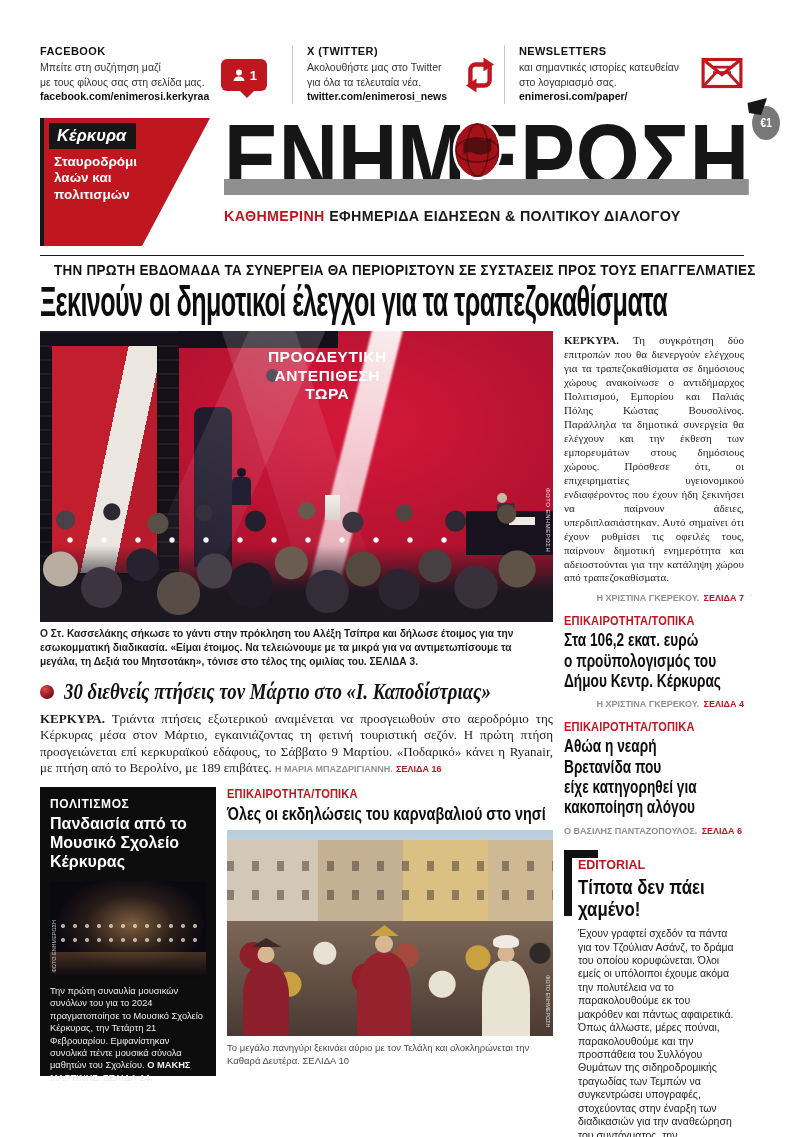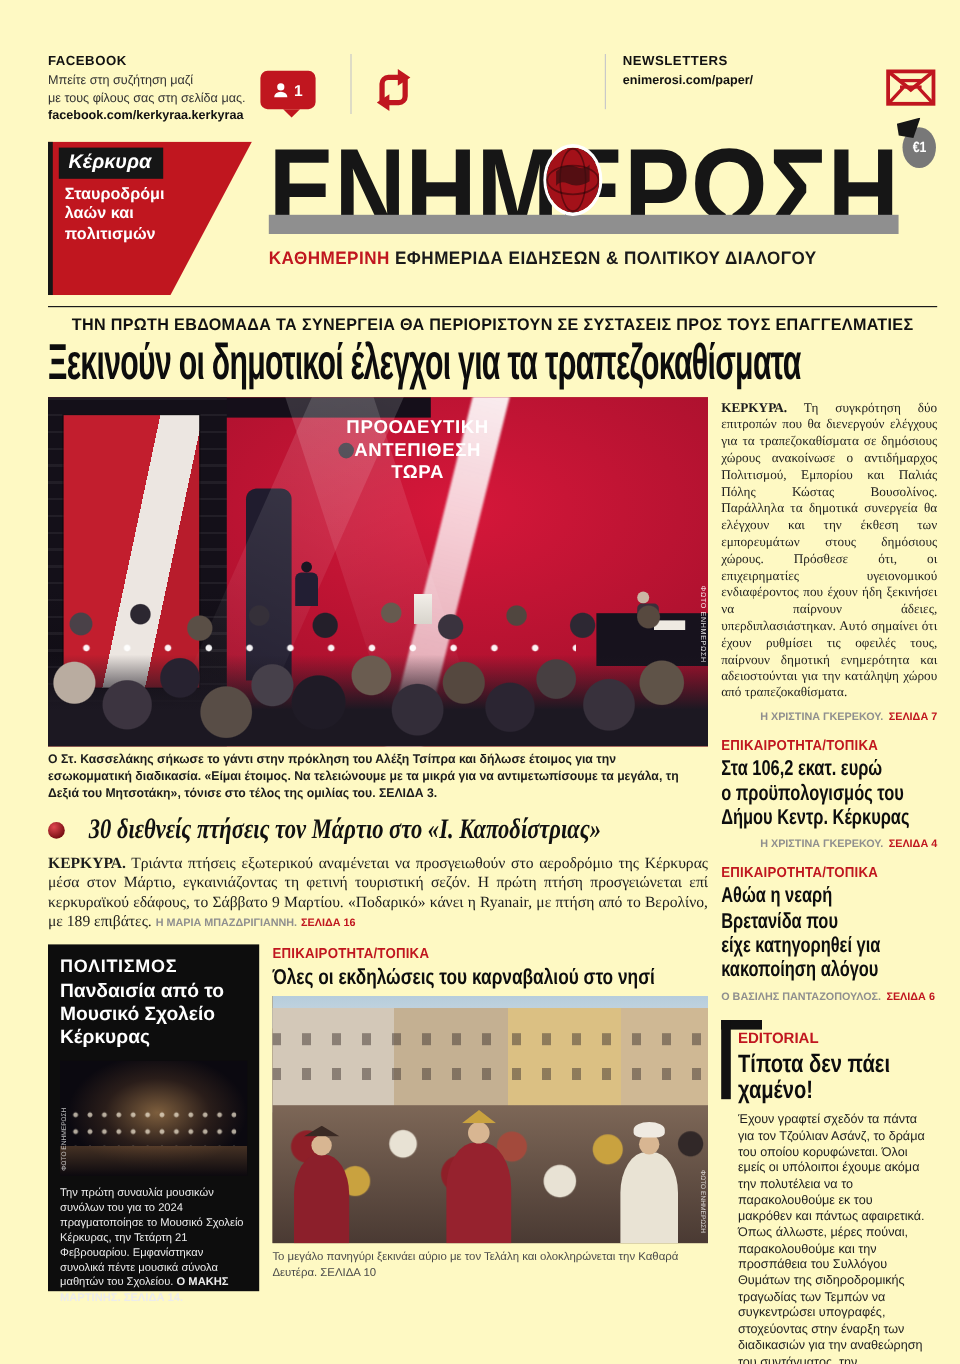--- a/index.html
+++ b/index.html
@@ -1,20 +1,20 @@
 <!DOCTYPE html>
 <html><head>
 <meta charset="utf-8">
 <style>
   * { margin:0; padding:0; box-sizing:border-box; }
   html,body { background:#e8e8e8; }
   .page {
     position:relative; width:800px; height:1137px; margin:0 auto;
-    background:#fef9c3; overflow:hidden;
-    padding:45px 19px 0 40px;
+    background:#ffffff; overflow:hidden;
+    padding:45px 56px 0 40px;
     font-family:"Liberation Sans", sans-serif; color:#1a1a1a;
   }
   .red { color:#c0161f; }
 
   
   .social-bar { display:flex; align-items:flex-start; height:68px; }
   .s-col { display:flex; gap:12px; }
   .s-col1 { width:252px; }
   .s-col2 { width:212px; border-left:1px solid #c9c9c9; padding-left:14px; }
   .s-col3 { flex:1; border-left:1px solid #c9c9c9; padding-left:14px; }
@@ -136,33 +136,33 @@
     radial-gradient(circle at 77% 45%, #473f41 0 16px, transparent 17px),
     radial-gradient(circle at 85% 66%, #38313c 0 21px, transparent 22px),
     radial-gradient(circle at 93% 48%, #5f5348 0 18px, transparent 19px),
     linear-gradient(to top, #1c1822 30%, rgba(28,24,34,0) 75%); }
   .mp-credit { position:absolute; right:2px; top:54%; writing-mode:vertical-rl;
     font-size:6px; color:rgba(255,255,255,.85); letter-spacing:.5px; }
 
   
   .caption { margin-top:5px; font-size:10.5px; font-weight:700; color:#1c1c1c; line-height:1.32;
     transform:scaleX(.97); transform-origin:left top; }
-  .flights-head { display:flex; align-items:center; gap:20px; margin-top:9px; height:28px; }
+  .flights-head { display:flex; align-items:center; gap:10px; margin-top:9px; height:28px; }
   .flights-head .t { font-family:"Liberation Serif", serif; font-weight:700; font-style:italic;
     font-size:23.5px; white-space:nowrap; transform:scaleX(.80); transform-origin:left center; color:#111; }
   .flights-body { margin-top:5px; font-family:"Liberation Serif", serif; font-size:13px;
     line-height:1.28; text-align:justify; color:#1d1d1d; }
   .lead-in { font-weight:700; }
   .byline-name { font-family:"Liberation Sans", sans-serif; font-size:9px; color:#8f8f8f; font-weight:700; }
   .page-ref { font-family:"Liberation Sans", sans-serif; font-size:9px; color:#c0161f; font-weight:700; }
 
   
   .bottom-grid { display:grid; grid-template-columns:176px 1fr; column-gap:11px; margin-top:10px; }
   .culture-box { background:#0d0d0d; color:#fff; padding:10px 10px 12px; height:289px; position:relative; }
-  .culture-label { font-size:15px; font-weight:700; letter-spacing:.6px; }
+  .culture-label { font-size:12px; font-weight:700; letter-spacing:.6px; }
   .culture-title { font-size:16px; font-weight:700; line-height:1.18; margin-top:4px; }
   .culture-photo { position:relative; height:96px; margin:9px 0 8px; background:#0b0910; overflow:hidden; }
   .cu-glow { position:absolute; inset:0;
     background:radial-gradient(ellipse at 52% 45%, rgba(219,164,98,.55) 0%, rgba(150,100,60,.22) 38%, transparent 65%); }
   .cu-band { position:absolute; left:6%; right:6%; top:42%; height:32%;
     background-image:radial-gradient(circle at 4px 5px, rgba(240,230,210,.85) 1.6px, transparent 2.4px);
     background-size:12px 14px; opacity:.85; }
   .cu-floor { position:absolute; left:0; right:0; bottom:0; height:26%;
     background:linear-gradient(rgba(156,110,66,.4), rgba(12,9,14,.9)); }
   .cu-credit { position:absolute; left:1px; bottom:4px; writing-mode:vertical-rl; transform:rotate(180deg);
@@ -231,41 +231,48 @@
 <body>
 
 <div class="page">
 
   <div class="social-bar">
     <div class="s-col s-col1">
       <div>
         <div class="s-label">FACEBOOK</div>
         <div class="s-line">Μπείτε στη συζήτηση μαζί</div>
         <div class="s-line">με τους φίλους σας στη σελίδα μας.</div>
-        <div class="s-url">facebook.com/kerkyraa.kerkyraa</div>
+        <div class="s-url">facebook.com/enimerosi.kerkyraa</div>
       </div>
       <div class="notif">
         <svg width="14" height="14" viewBox="0 0 14 14">
           <circle cx="7" cy="4.4" r="3" fill="#fff"></circle>
           <path d="M1.5 13 a5.5 4.6 0 0 1 11 0 z" fill="#fff"></path>
         </svg>
         <span>1</span>
       </div>
     </div>
     <div class="s-col s-col2">
+      <div>
+        <div class="s-label">X (TWITTER)</div>
+        <div class="s-line">Ακολουθήστε μας στο Twitter</div>
+        <div class="s-line">για όλα τα τελευταία νέα.</div>
+        <div class="s-url">twitter.com/enimerosi_news</div>
+      </div>
       <svg class="icon-svg" width="42" height="40" viewBox="0 0 48 44">
         <path d="M13 34 V16 a6 6 0 0 1 6-6 h11" fill="none" stroke="#c0161f" stroke-width="5"></path>
         <path d="M28 2 l12 8 -12 8 z" fill="#c0161f"></path>
         <path d="M35 10 v18 a6 6 0 0 1 -6 6 h-11" fill="none" stroke="#c0161f" stroke-width="5"></path>
         <path d="M20 26 l-12 8 12 8 z" fill="#c0161f"></path>
       </svg>
     </div>
     <div class="s-col s-col3">
       <div style="flex:1">
         <div class="s-label">NEWSLETTERS</div>
+        <div class="s-line">και σημαντικές ιστορίες κατευθείαν στο λογαριασμό σας.</div>
         <div class="s-url">enimerosi.com/paper/</div>
       </div>
       <svg class="icon-svg" width="44" height="36" viewBox="0 0 48 40">
         <rect x="3" y="5" width="42" height="30" fill="none" stroke="#c0161f" stroke-width="3.5"></rect>
         <path d="M3 5 L24 22 L45 5" fill="none" stroke="#c0161f" stroke-width="3.5"></path>
         <path d="M3 35 L17 20 M45 35 L31 20" fill="none" stroke="#c0161f" stroke-width="3"></path>
         <rect x="14" y="12" width="20" height="3" fill="#c0161f"></rect>
         <rect x="14" y="18" width="20" height="3" fill="#c0161f"></rect>
       </svg>
     </div>

